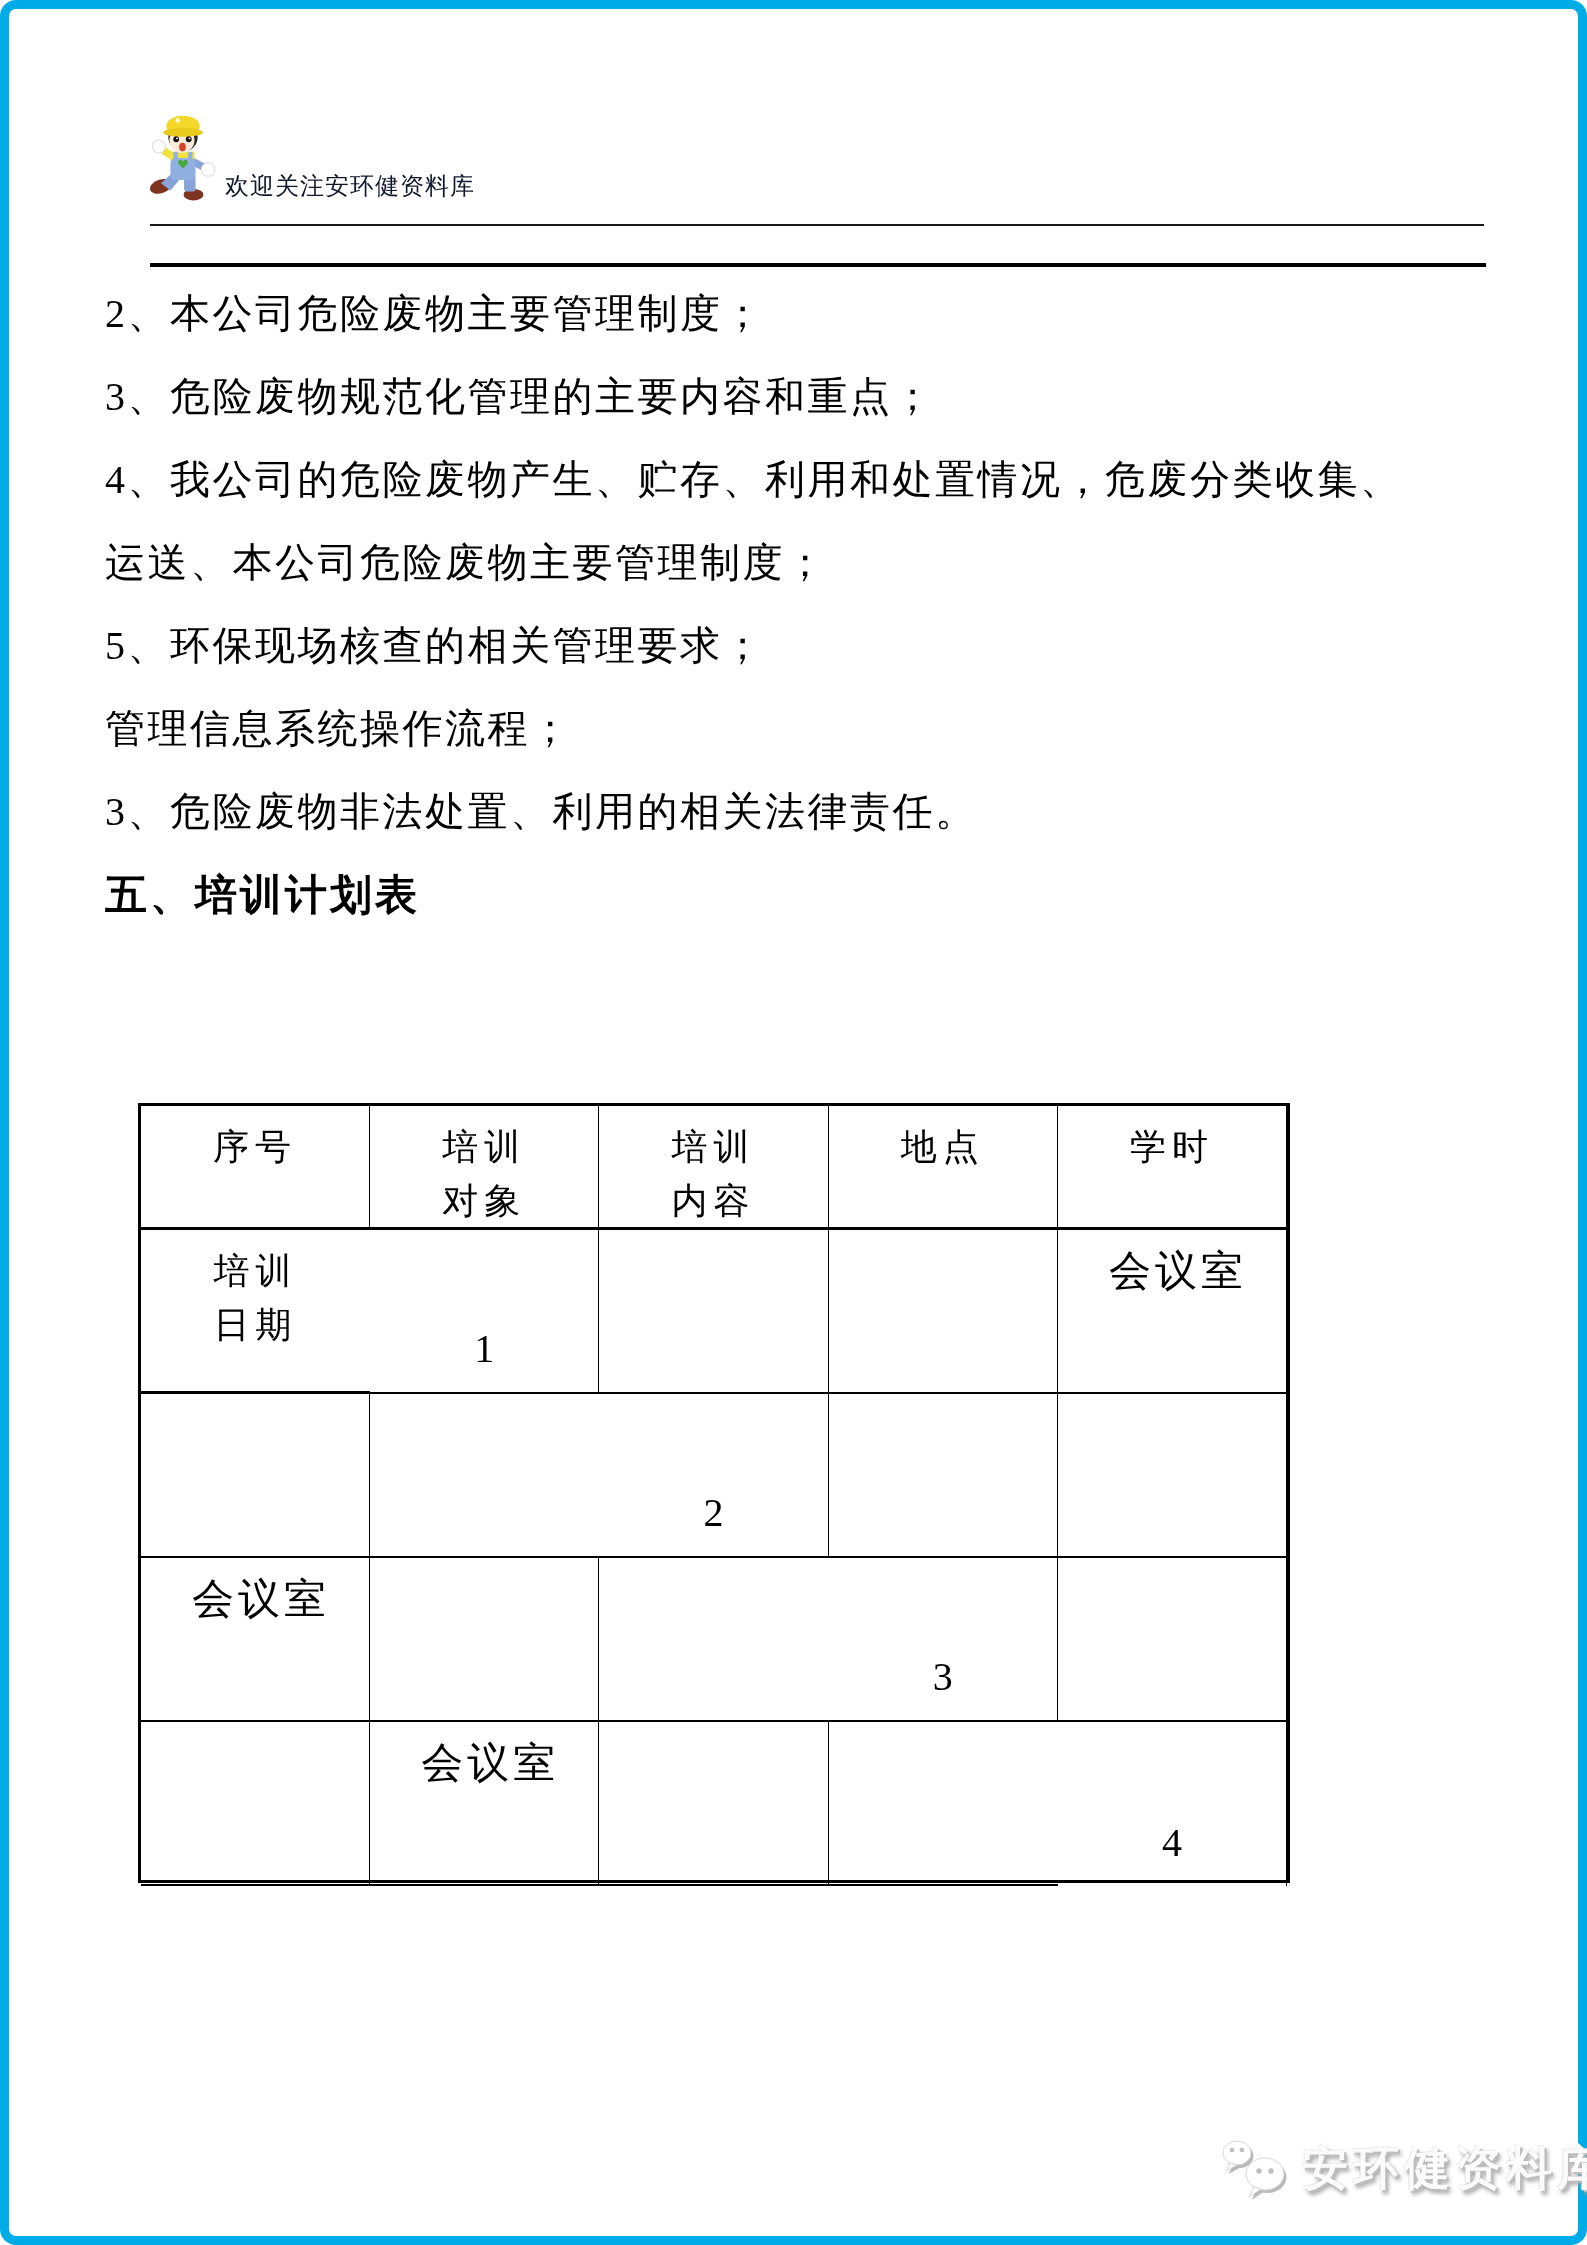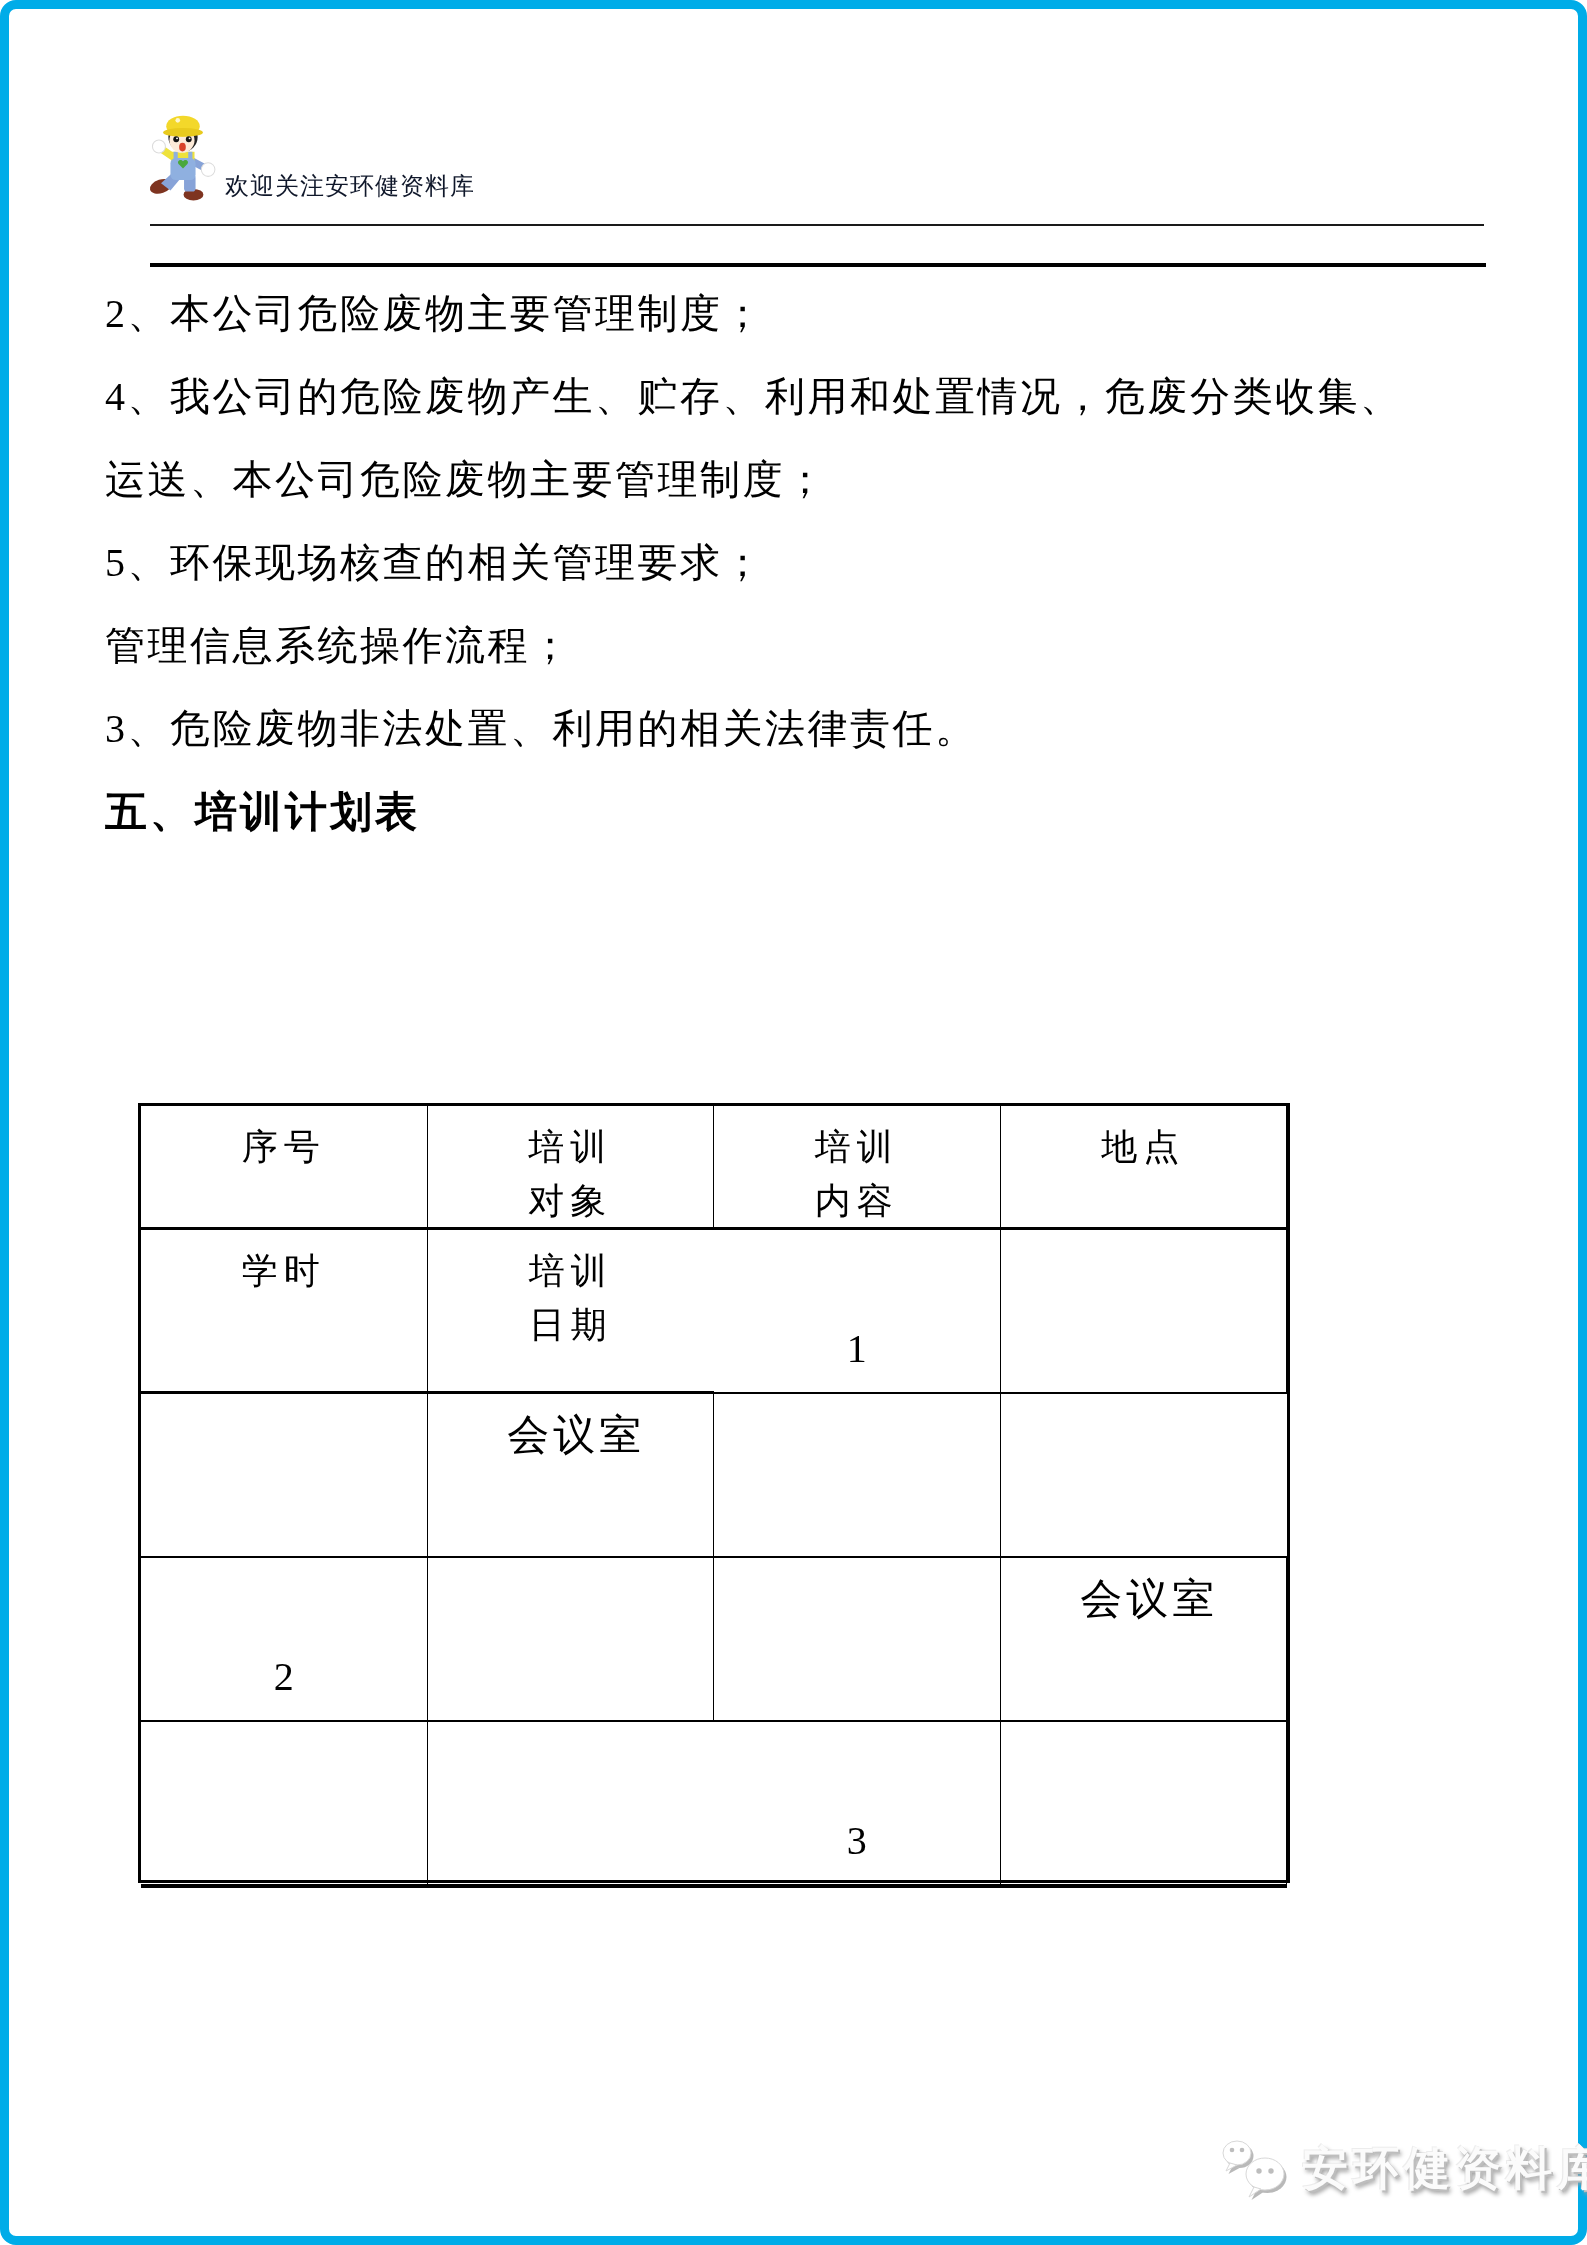--- a/index.html
+++ b/index.html
@@ -27,21 +27,21 @@
     height:83px;display:flex;align-items:center;
     font-size:40px;letter-spacing:2.5px;white-space:nowrap;
   }
   .section-heading{
     height:83px;display:flex;align-items:center;
     font-size:42px;font-weight:bold;letter-spacing:3px;
   }
   
   .plan-table{
     position:absolute;left:138px;top:1103px;width:1152px;height:780px;
-    display:grid;grid-template-columns:repeat(4,1fr);
+    display:grid;grid-template-columns:repeat(5,1fr);
     grid-template-rows:124px repeat(4,164px);
     border:3px solid #000;box-sizing:border-box;background:#fff;
   }
   .plan-table .th,.plan-table .td{
     border-right:1.5px solid #000;box-sizing:border-box;overflow:hidden;
   }
   .plan-table .th:nth-child(6n),.plan-table .td:nth-of-type(6n){border-right:none;}
   .plan-table .th{
     border-bottom:3px solid #000;
     display:flex;flex-direction:column;align-items:center;
@@ -107,20 +107,21 @@
     <circle cx="41.3" cy="25.2" r="0.9" fill="#ffffff"></circle>
     <ellipse cx="34.5" cy="33.5" rx="3.2" ry="4.2" fill="#d8432b"></ellipse>
   </svg>
 </div>
 <div class="brand-text">欢迎关注安环健资料库</div>
 <div class="rule-thin"></div>
 <div class="rule-thick"></div>
 
 <div class="doc-body">
   <div class="doc-line">2、本公司危险废物主要管理制度；</div>
+  <div class="doc-line">3、危险废物规范化管理的主要内容和重点；</div>
   <div class="doc-line">4、我公司的危险废物产生、贮存、利用和处置情况，危废分类收集、</div>
   <div class="doc-line">运送、本公司危险废物主要管理制度；</div>
   <div class="doc-line">5、环保现场核查的相关管理要求；</div>
   <div class="doc-line">管理信息系统操作流程；</div>
   <div class="doc-line">3、危险废物非法处置、利用的相关法律责任。</div>
   <div class="section-heading">五、培训计划表</div>
 </div>
 
 <div class="plan-table">
   <div class="th">

